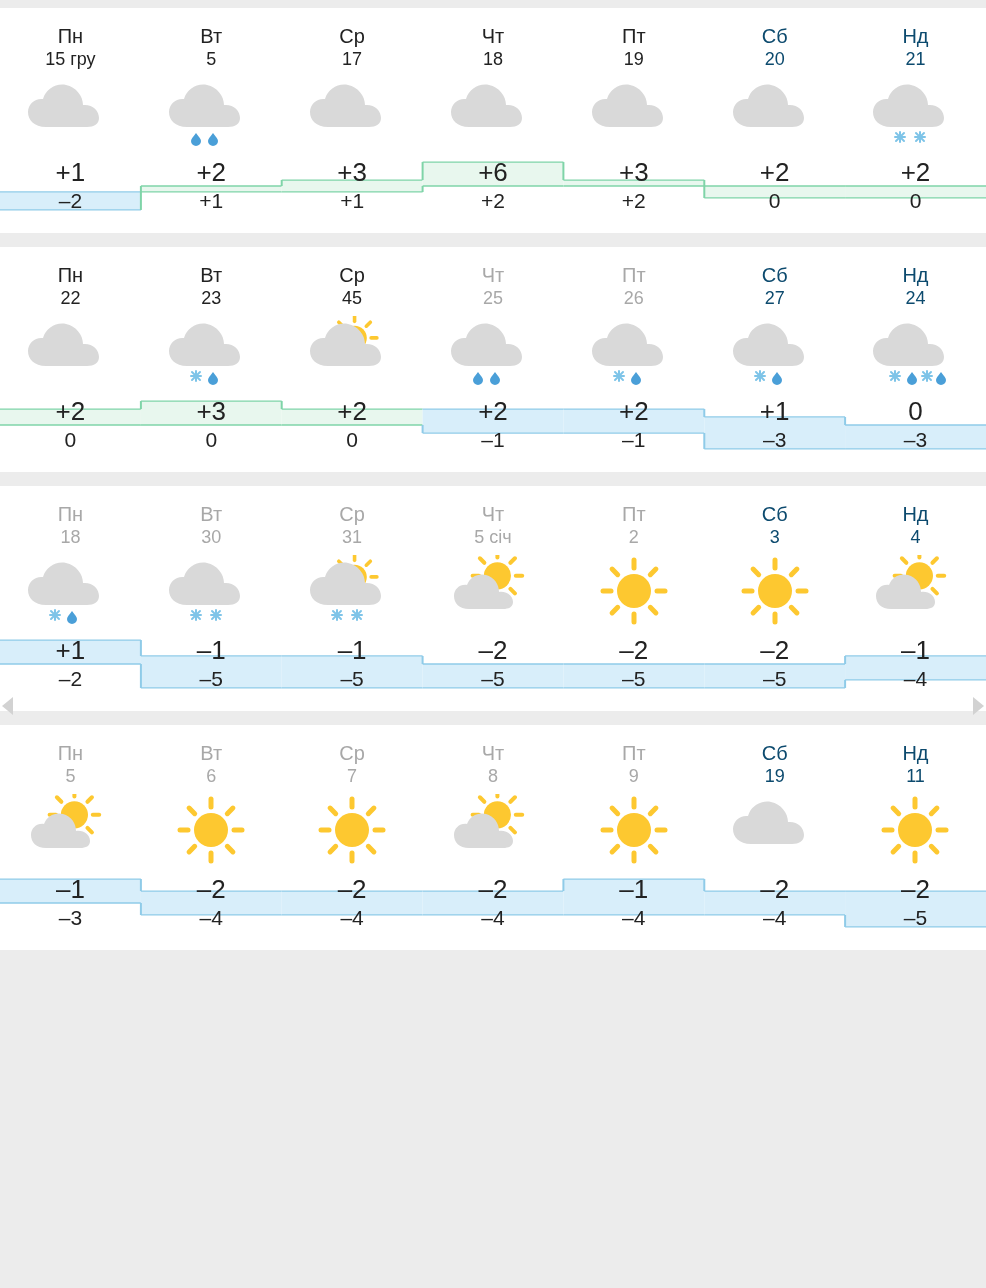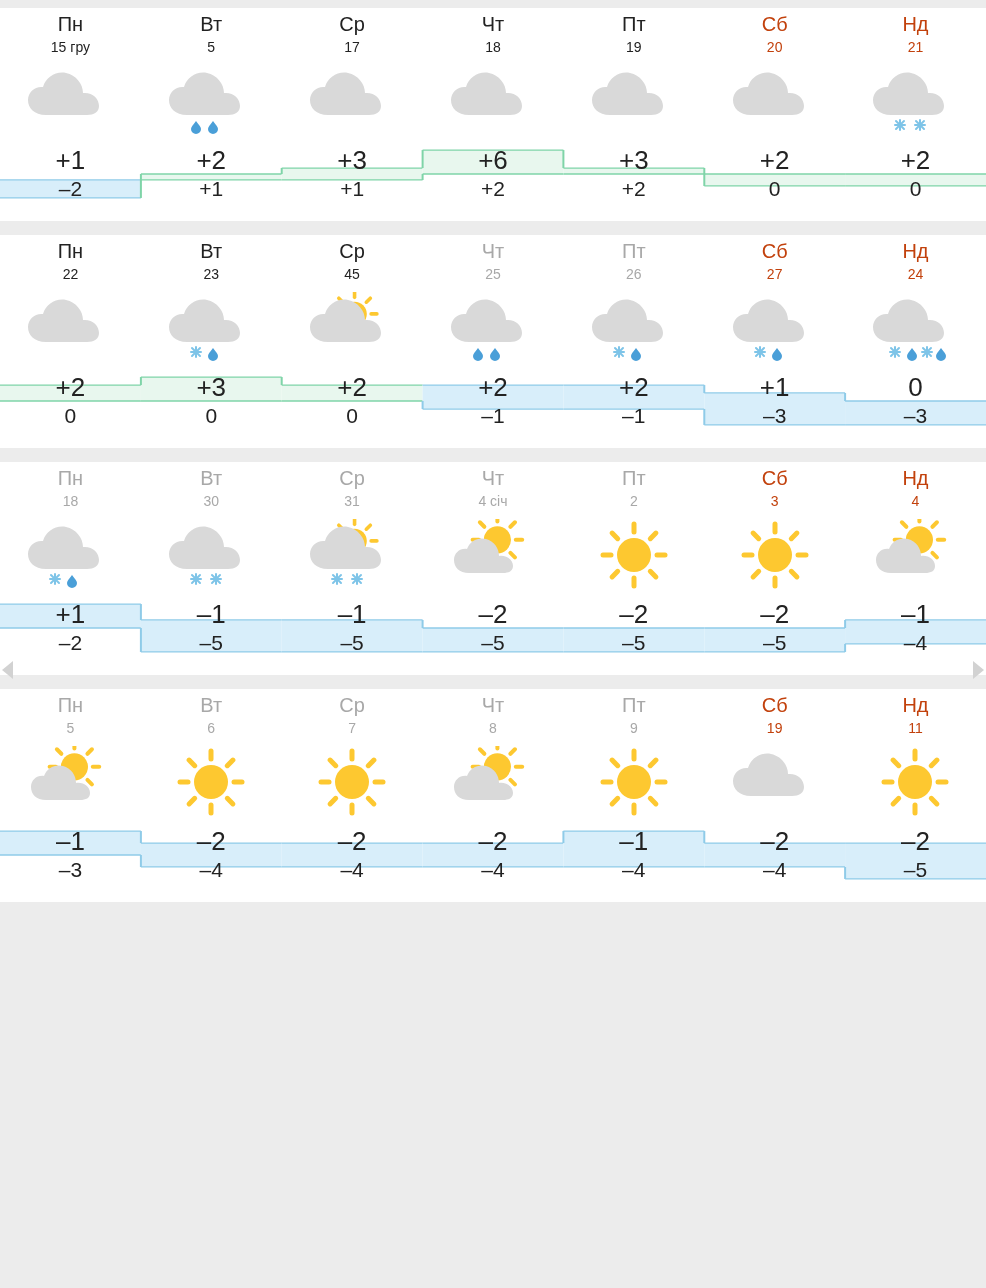--- a/index.html
+++ b/index.html
@@ -33,31 +33,31 @@
   .col {
     width: 140.857px;
     flex: 0 0 140.857px;
     text-align: center;
     position: relative;
   }
   
   .dayname {
     font-size: 20px;
     color: #222;
-    padding-top: 4px;
+    padding-top: 16px;
     line-height: 24px;
     font-weight: 400;
   }
   .daynum {
-    font-size: 14px;
+    font-size: 18px;
     color: #222;
     line-height: 23px;
     font-weight: 400;
   }
-  .col.weekend .dayname, .col.weekend .daynum { color: #c2410c; }
+  .col.weekend .dayname, .col.weekend .daynum { color: #0c4a6e; }
   .col.dim .dayname, .col.dim .daynum { color: #a8a8a8; }
   
   .iconwrap {
     height: 86px;
     position: relative;
   }
   .wicon {
     position: absolute;
     left: 50%;
     top: 6px;
@@ -553,21 +553,21 @@
                     <line x1="48" y1="60" x2="58" y2="60"></line>
                     <line x1="53" y1="55" x2="53" y2="65"></line>
                     <line x1="49" y1="56" x2="57" y2="64"></line>
                     <line x1="49" y1="64" x2="57" y2="56"></line>
                   </g>
                 </svg>
               </div>
             </div>
             <div class="col dim">
               <div class="dayname">Чт</div>
-              <div class="daynum">4 січ</div>
+              <div class="daynum">5 січ</div>
               <div class="iconwrap">
                 <svg class="wicon" viewBox="0 0 96 72" xmlns="http://www.w3.org/2000/svg">
                   <g transform="translate(14,-8) scale(0.8)">
                     <line x1="71.0" y1="36.0" x2="79.0" y2="36.0" stroke="#fdc830" stroke-width="5" stroke-linecap="round"></line>
                     <line x1="64.3" y1="52.3" x2="69.9" y2="57.9" stroke="#fdc830" stroke-width="5" stroke-linecap="round"></line>
                     <line x1="48.0" y1="59.0" x2="48.0" y2="67.0" stroke="#fdc830" stroke-width="5" stroke-linecap="round"></line>
                     <line x1="31.7" y1="52.3" x2="26.1" y2="57.9" stroke="#fdc830" stroke-width="5" stroke-linecap="round"></line>
                     <line x1="25.0" y1="36.0" x2="17.0" y2="36.0" stroke="#fdc830" stroke-width="5" stroke-linecap="round"></line>
                     <line x1="31.7" y1="19.7" x2="26.1" y2="14.1" stroke="#fdc830" stroke-width="5" stroke-linecap="round"></line>
                     <line x1="48.0" y1="13.0" x2="48.0" y2="5.0" stroke="#fdc830" stroke-width="5" stroke-linecap="round"></line>

